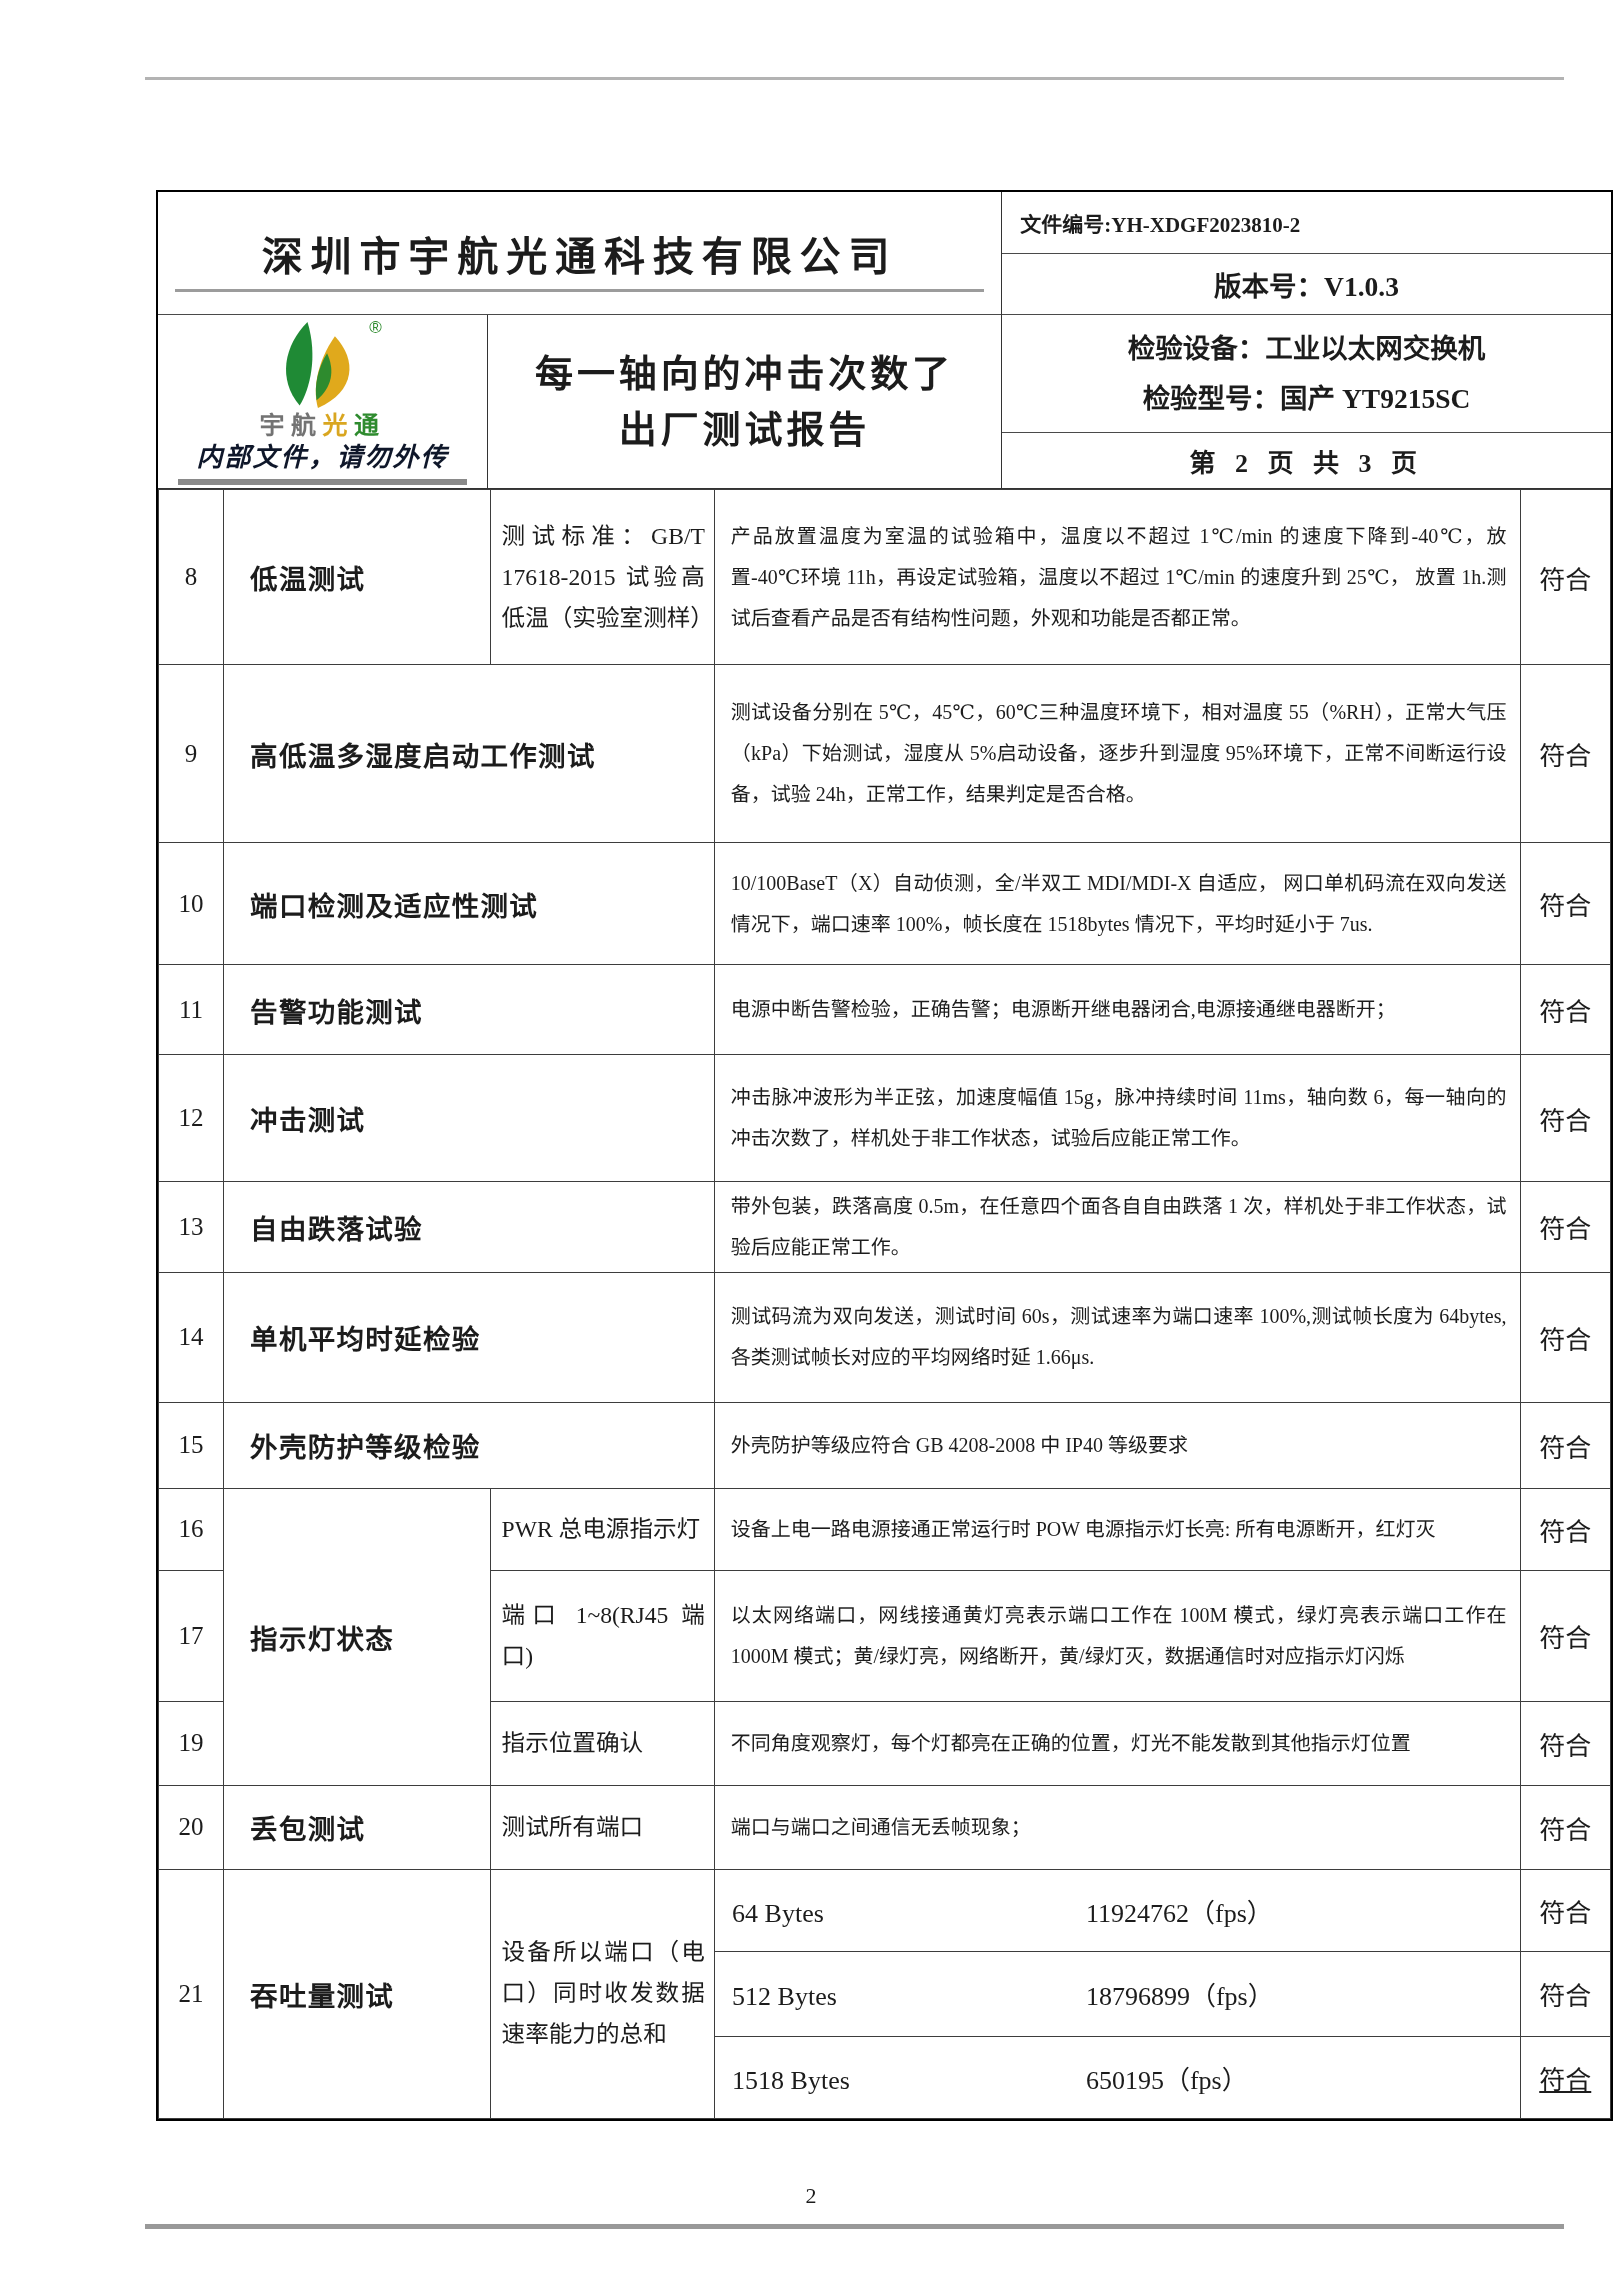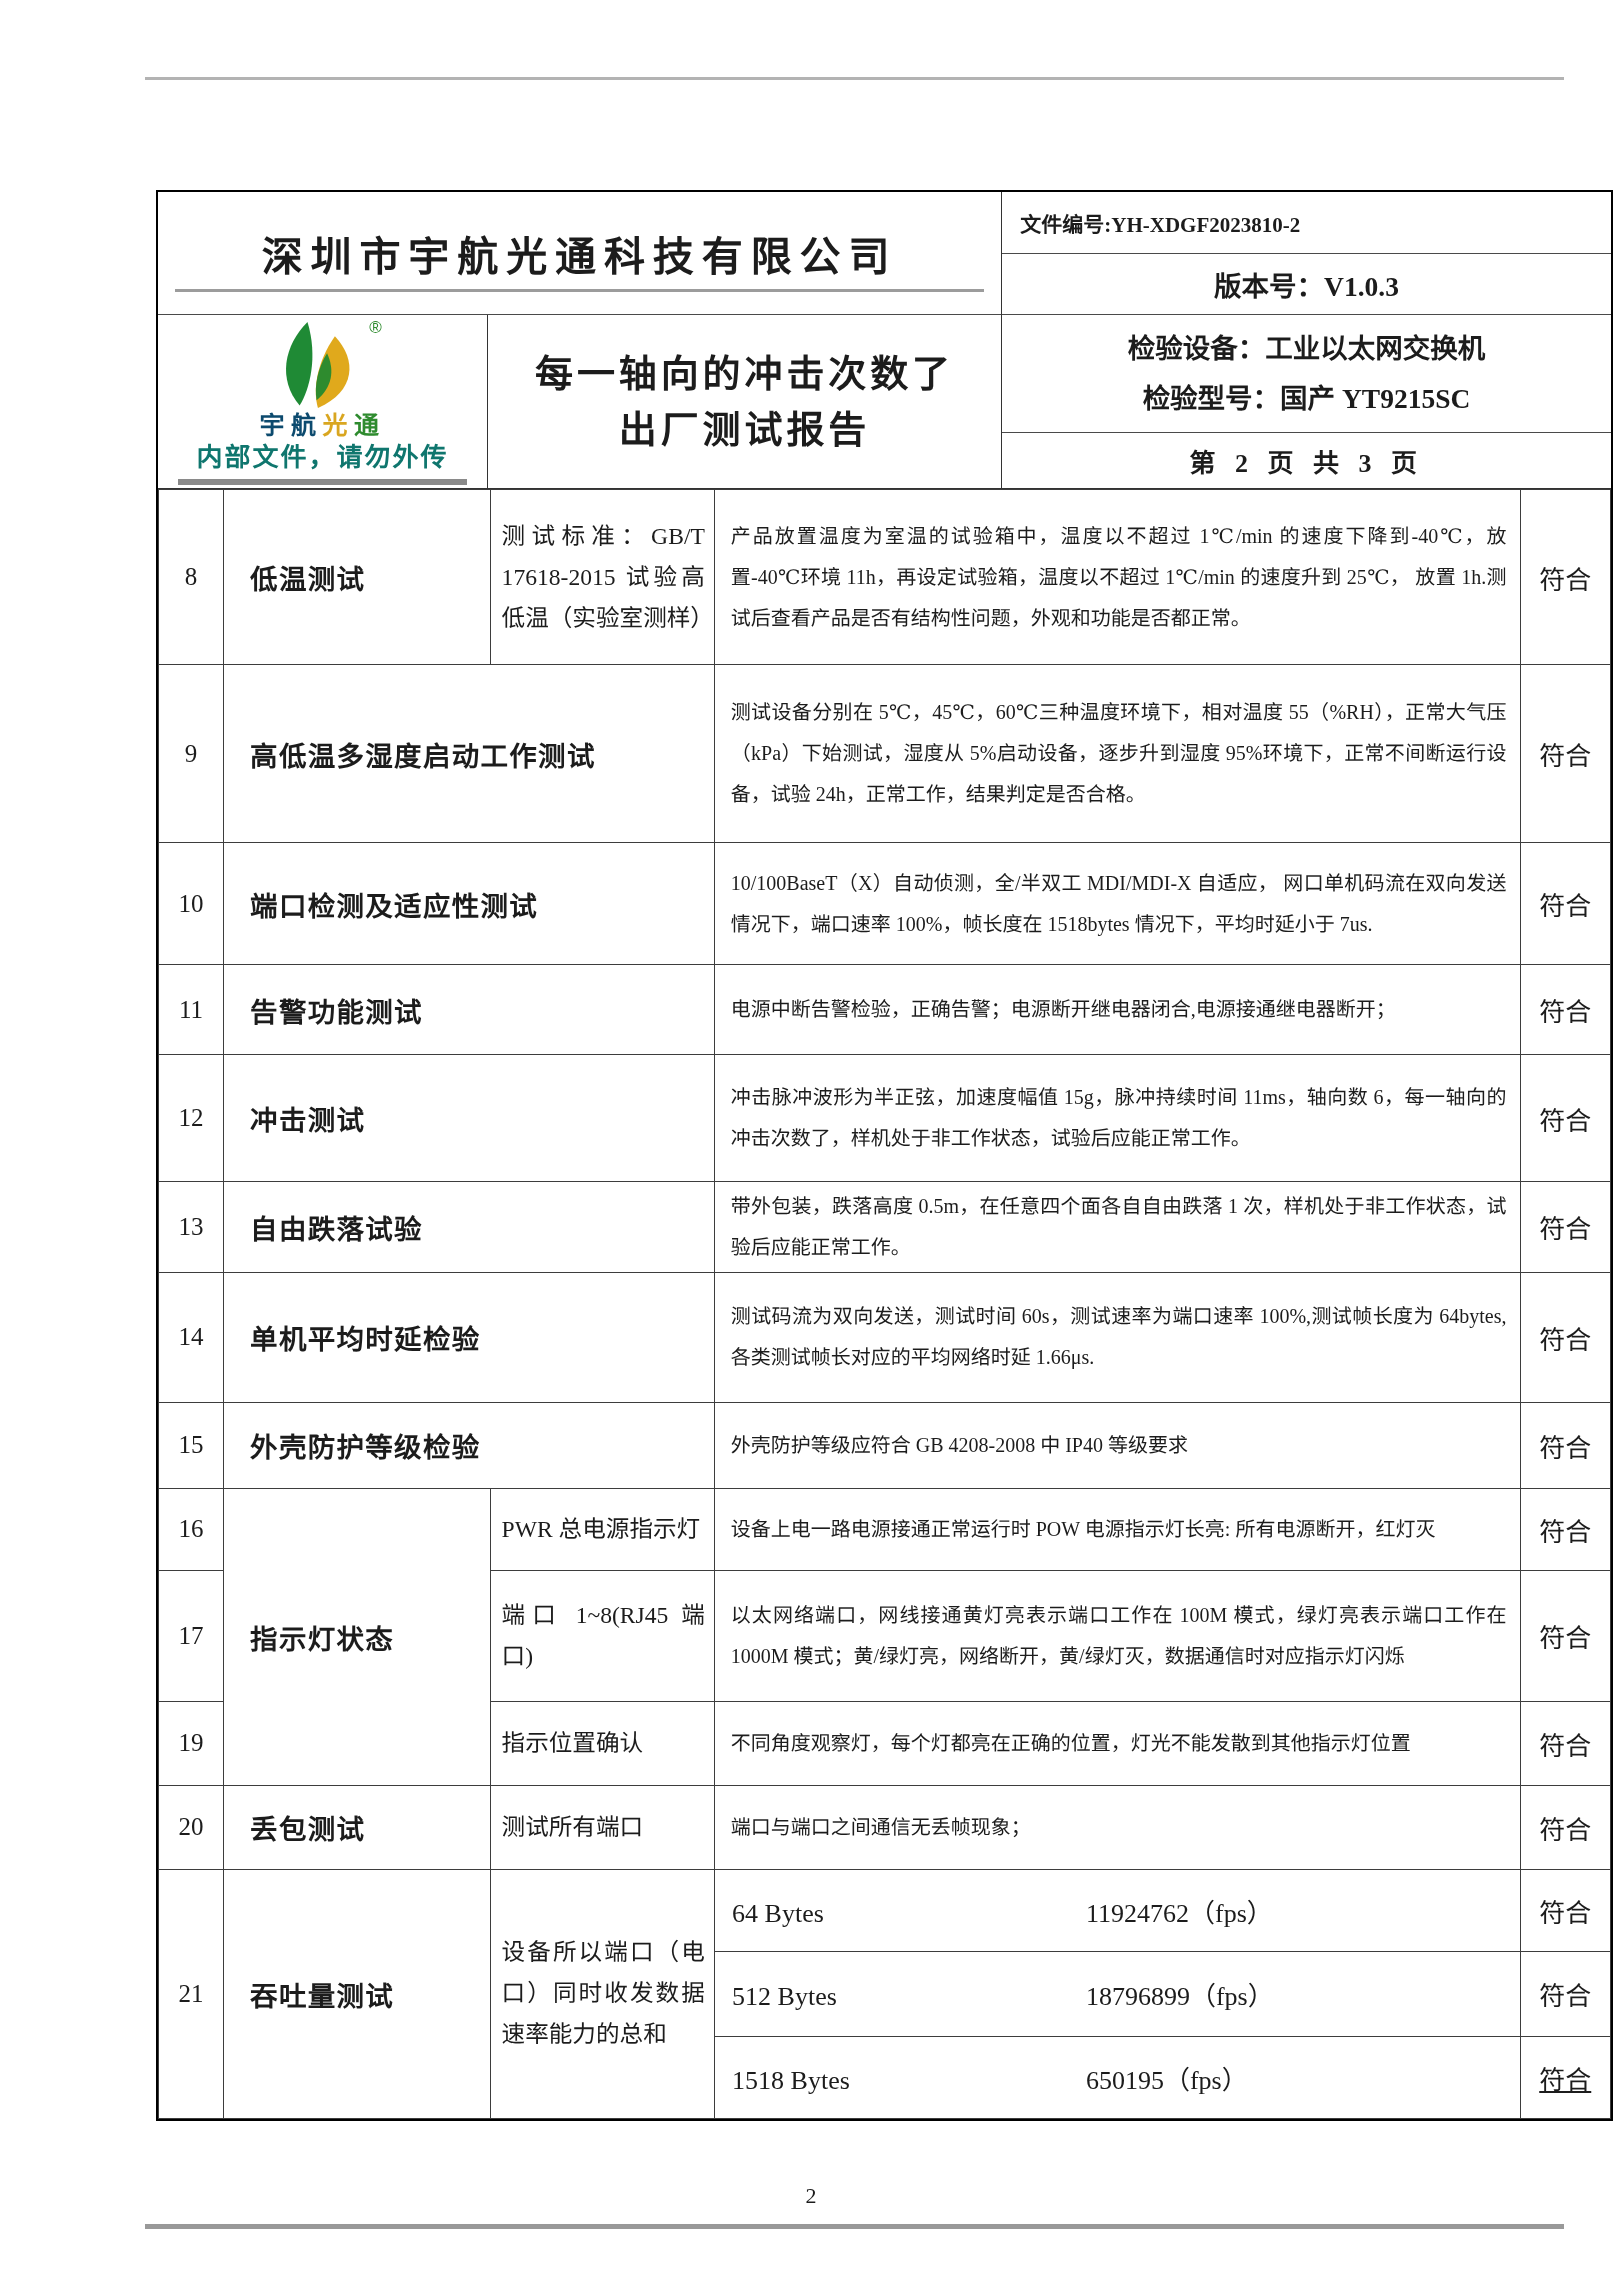--- a/index.html
+++ b/index.html
@@ -98,23 +98,23 @@
         <div class="logo-cell">
           <div class="logo-art">
             <svg width="111" height="92" viewBox="0 0 170 140">
               <path d="M62 4 C 26 40, 16 92, 50 132 C 66 106, 78 56, 62 4 Z" fill="#1f8a35"></path>
               <path d="M104 26 C 138 62, 136 110, 78 136 C 70 108, 76 66, 104 26 Z" fill="#e0a91c"></path>
               <path d="M92 52 C 104 78, 100 104, 76 124 C 72 102, 78 74, 92 52 Z" fill="#2e8b2e"></path>
             </svg>
             <span class="logo-reg">®</span>
           </div>
           <div class="logo-text">
-            <span style="color:#0c4a6e;">宇航</span><span style="color:#d9a620;">光</span><span style="color:#2e8b2e;">通</span>
+            <span style="color:#737373;">宇航</span><span style="color:#d9a620;">光</span><span style="color:#2e8b2e;">通</span>
           </div>
-          <div class="confidential" style="color:#0f766e;">内部文件，请勿外传</div>
+          <div class="confidential" style="color:#0f172a;font-style:italic;">内部文件，请勿外传</div>
           <div class="logo-bar"></div>
         </div>
         <div class="title-cell">
           <div class="title-line">每一轴向的冲击次数了</div>
           <div class="title-line">出厂测试报告</div>
         </div>
       </div>
     </div>
     <div class="dh-right">
       <div class="dh-r1">文件编号:YH-XDGF2023810-2</div>

